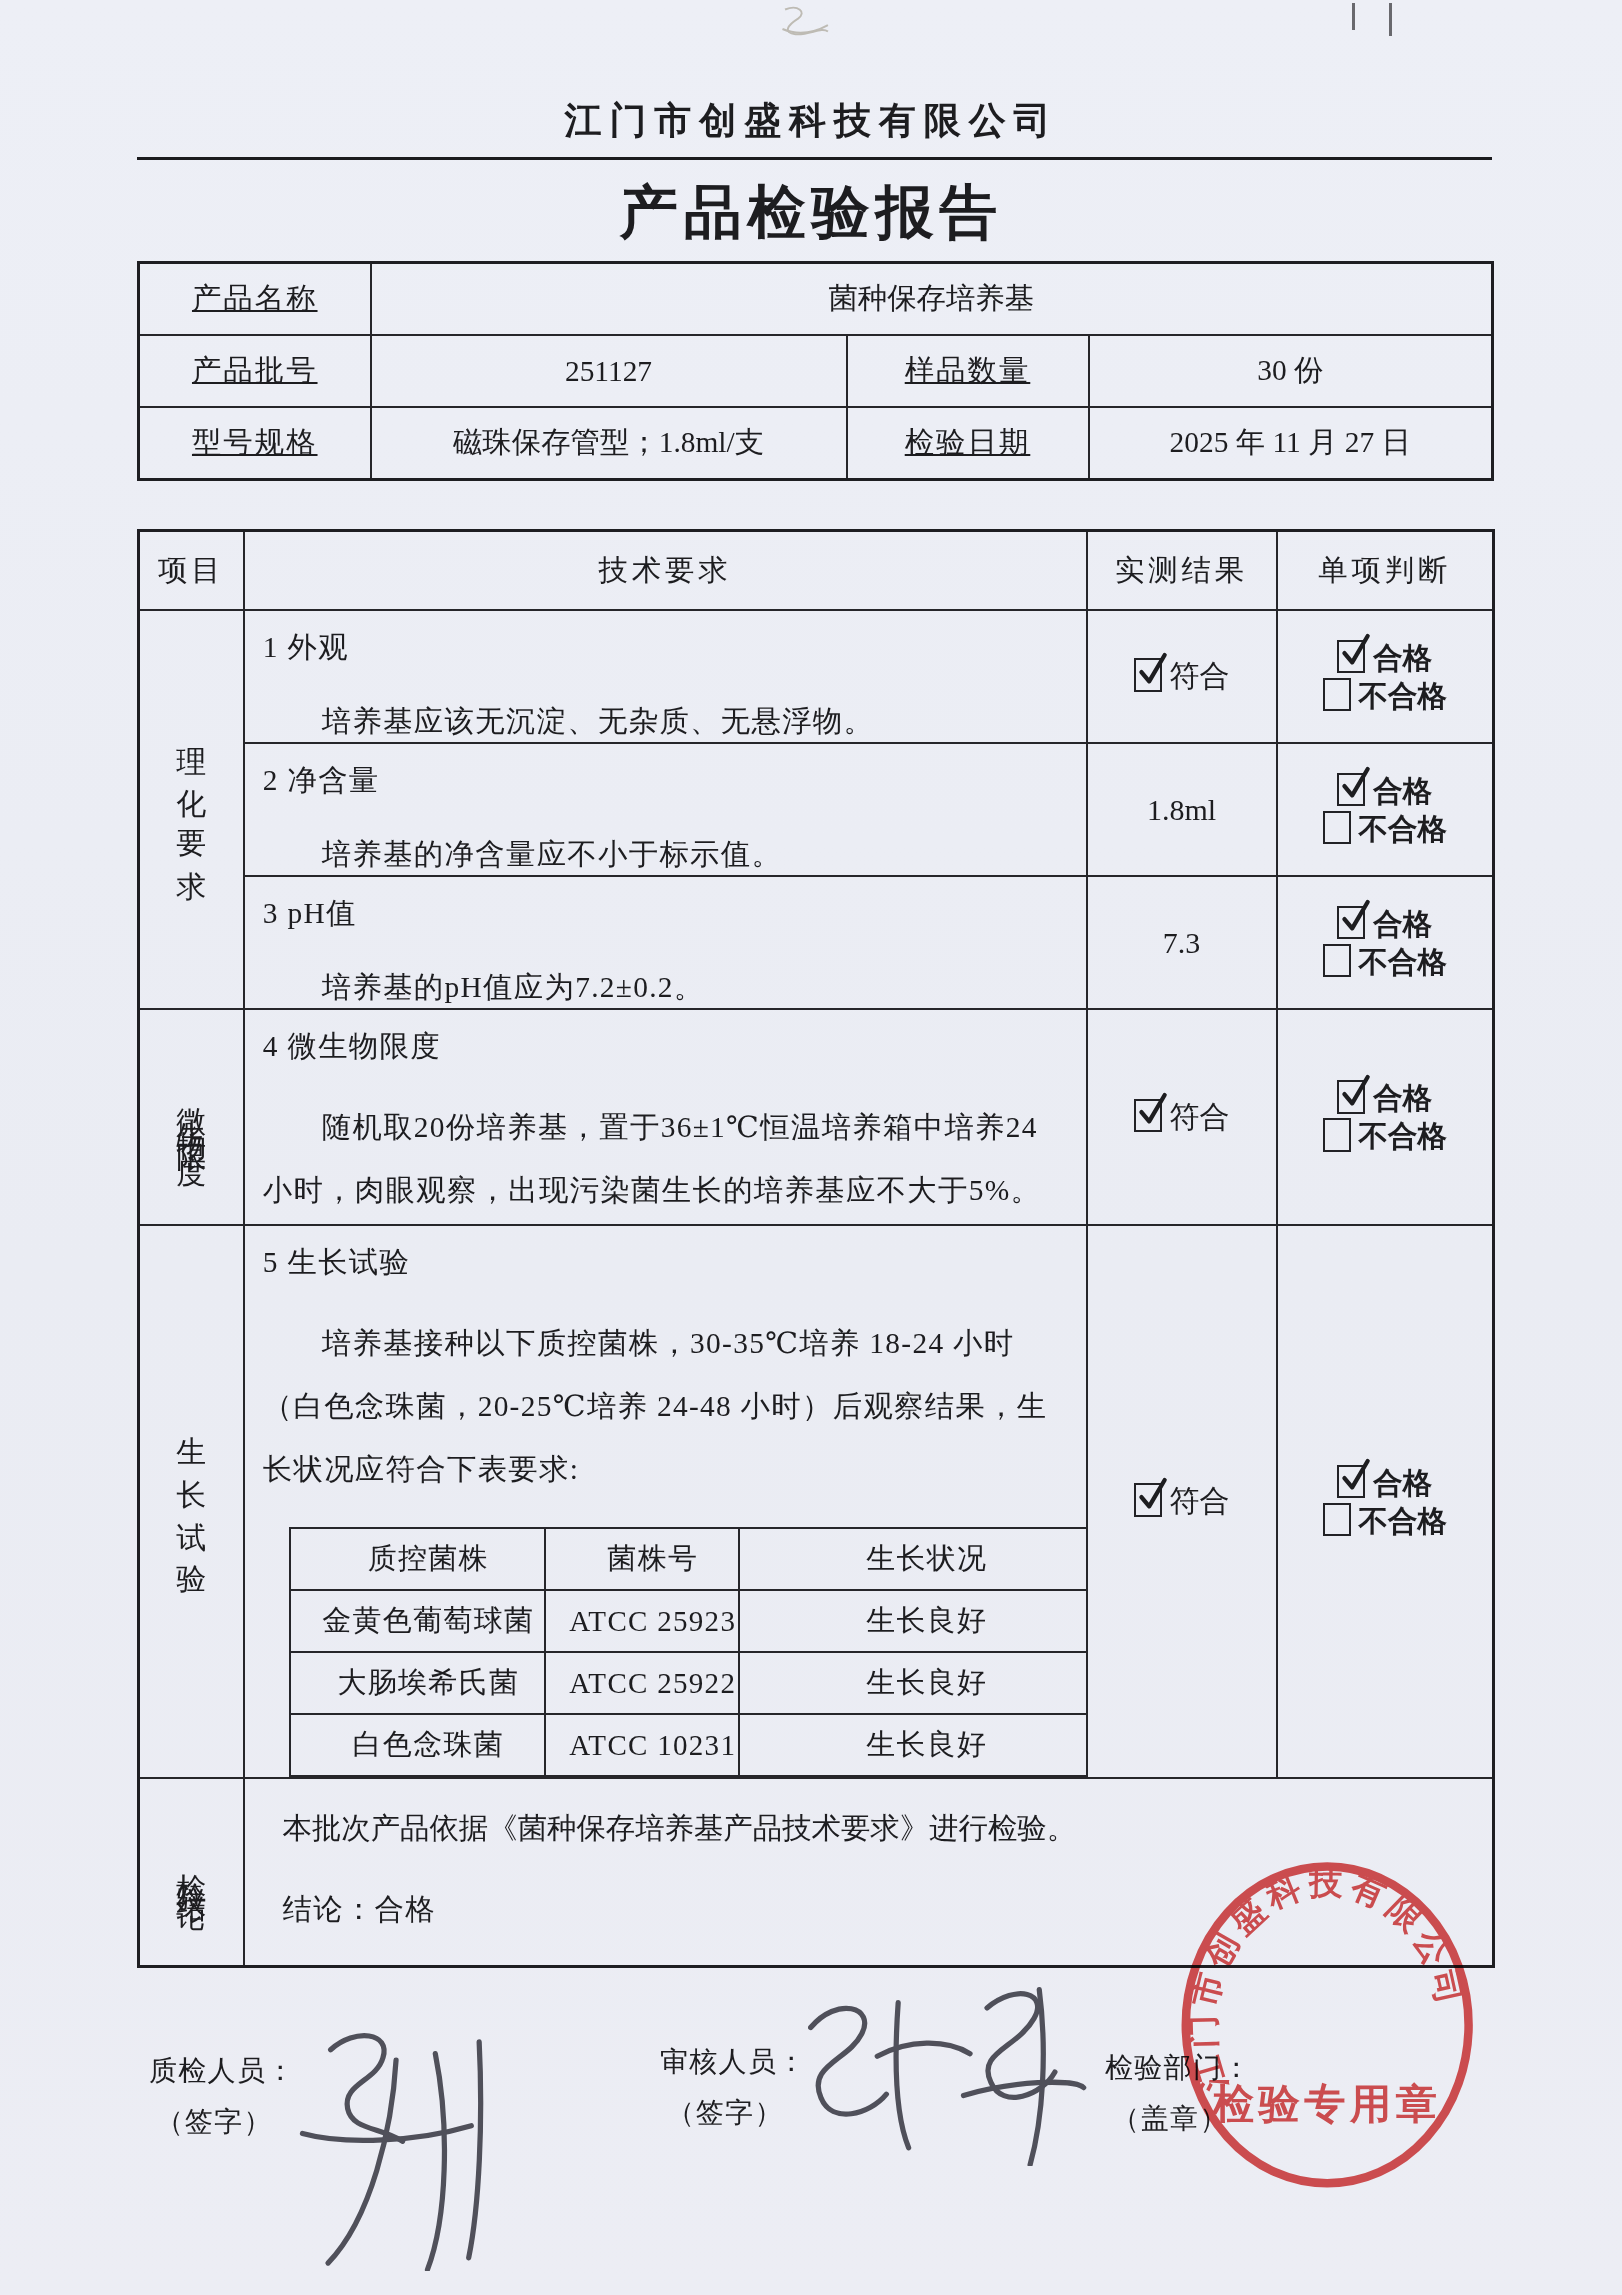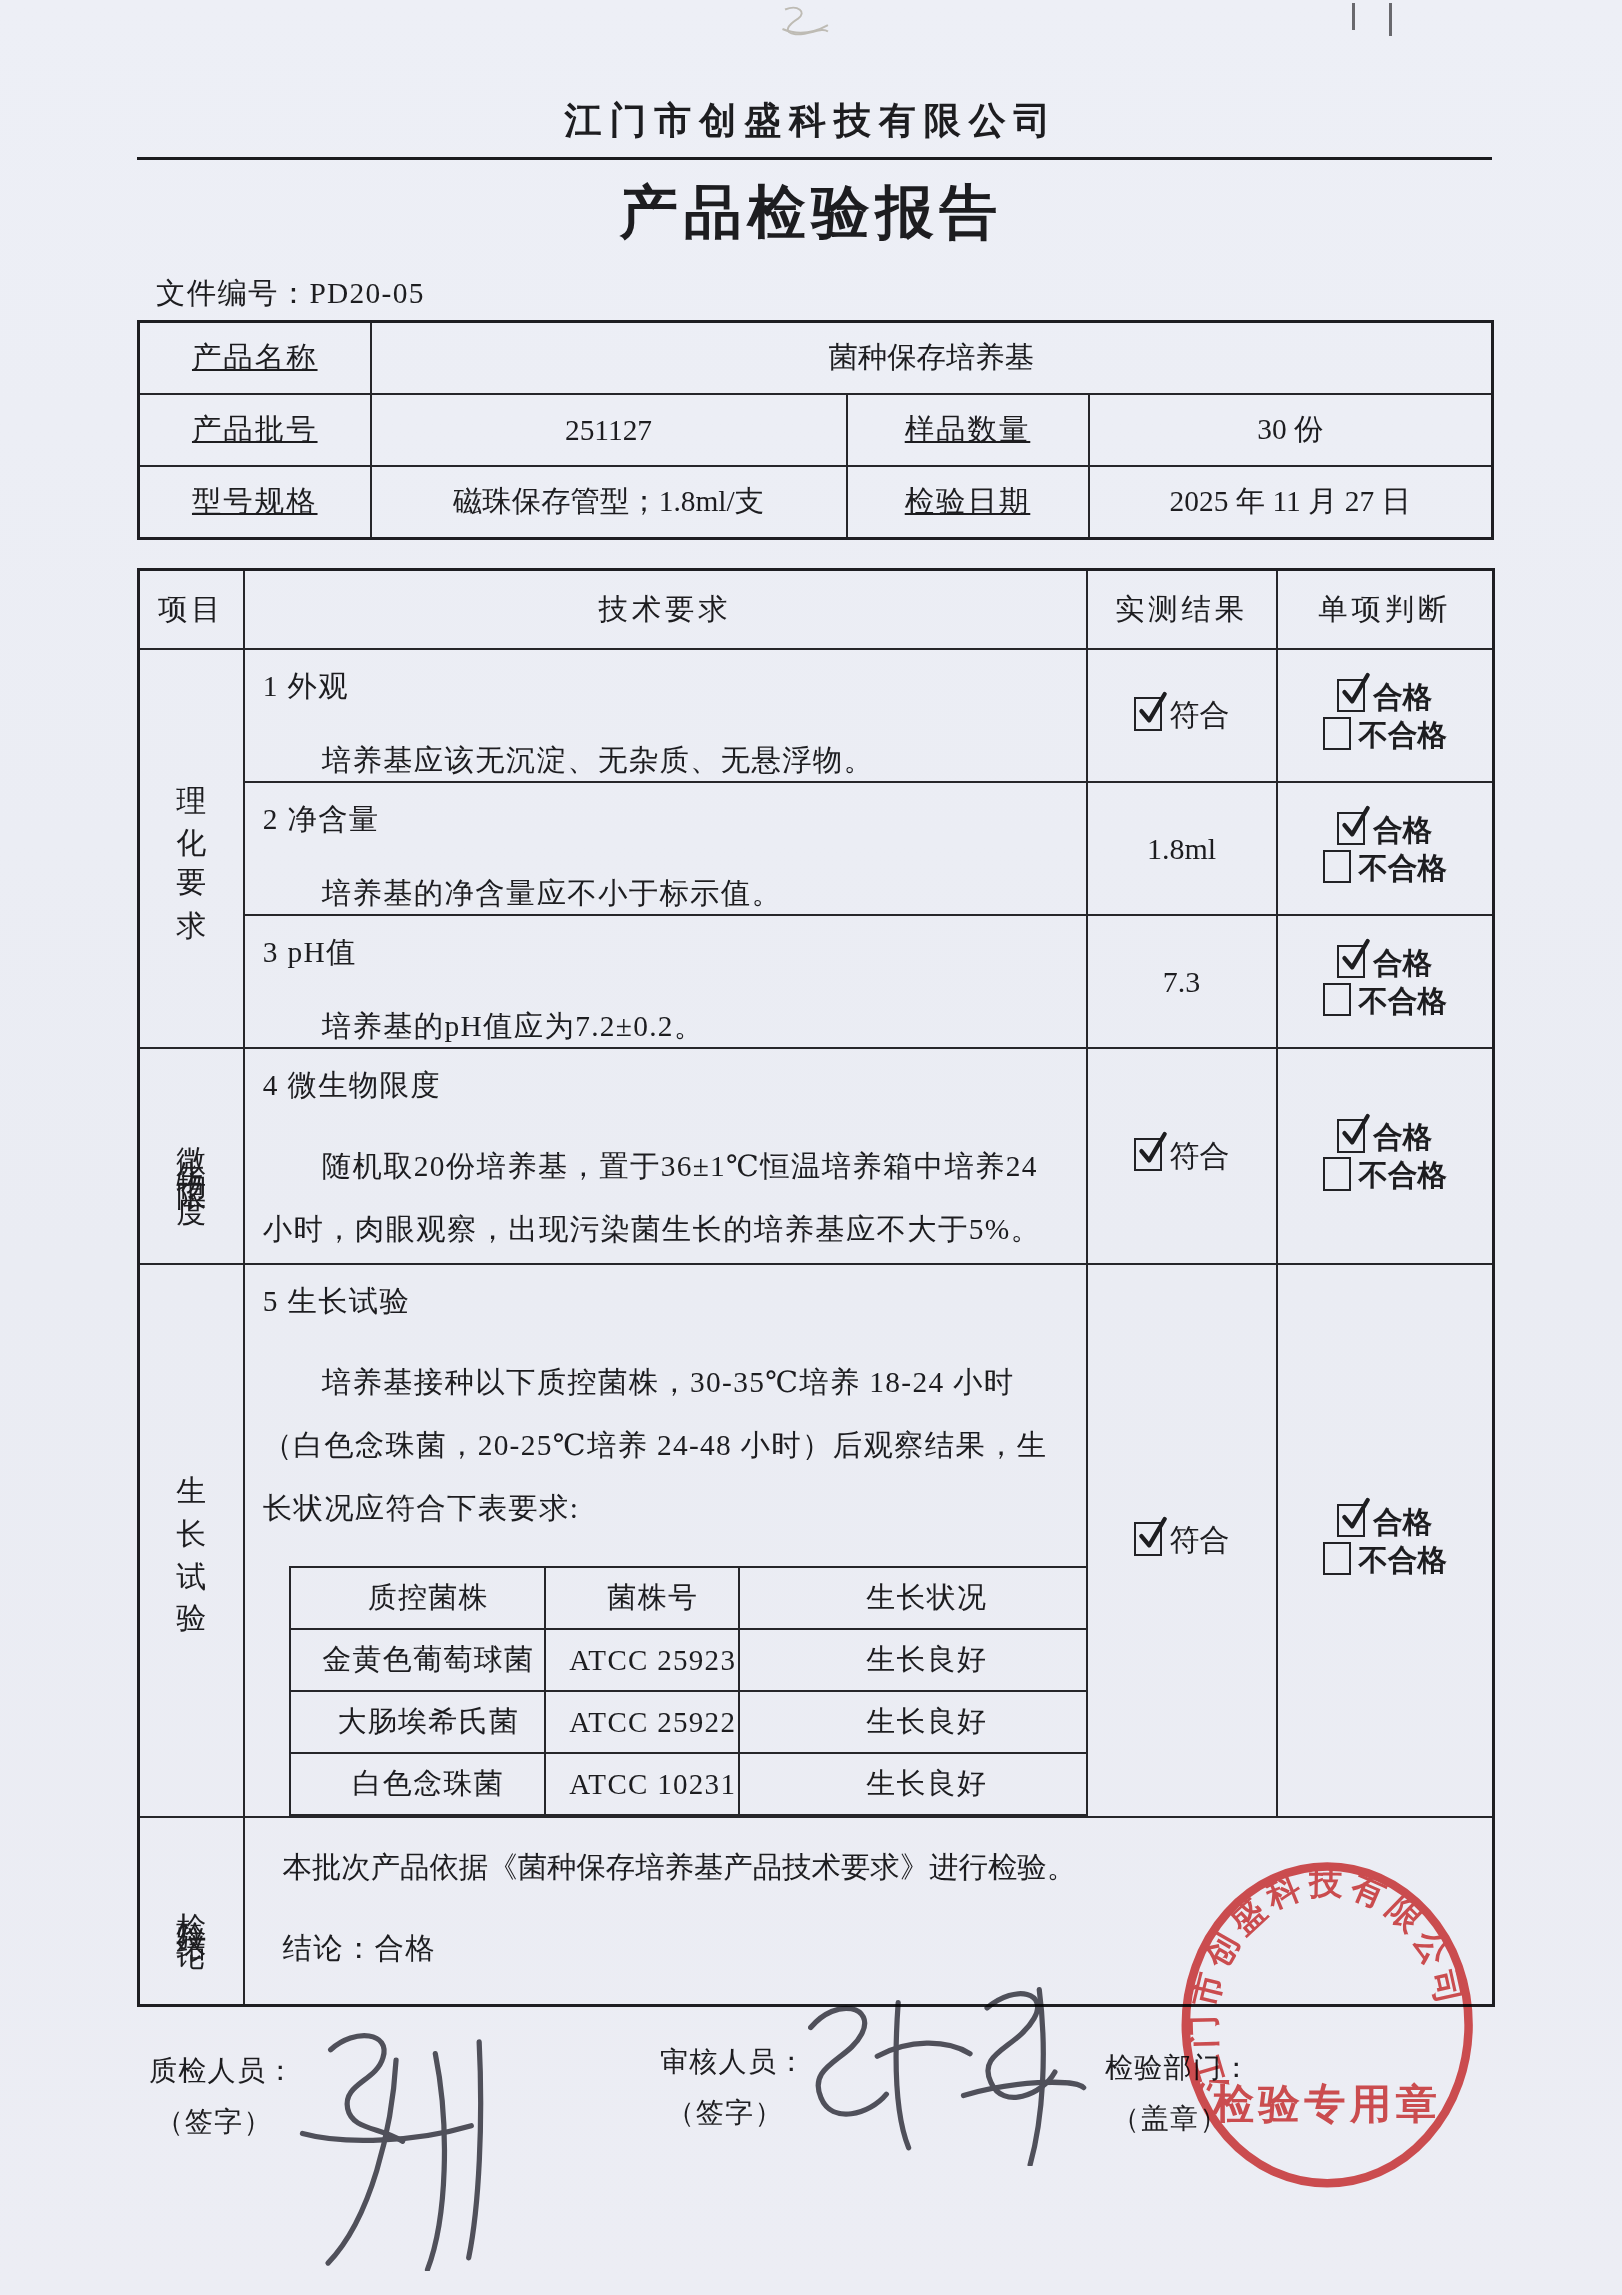--- a/index.html
+++ b/index.html
@@ -28,21 +28,21 @@
   
   table{border-collapse:collapse;table-layout:fixed;margin-left:137px;}
   td{border:2px solid #26262a;font-size:29.4px;vertical-align:middle;
      padding:0;overflow:hidden;}
   table.outer{border:3.3px solid #1e1e22;}
 
   table.info{width:1355px;margin-top:9.2px;}
   table.info td{height:70px;text-align:center;}
   table.info td.lab{letter-spacing:2px;text-decoration:underline;}
 
-  table.results{width:1355px;margin-top:28px;}
+  table.results{width:1355px;margin-top:48px;}
   .res-head td{height:77px;text-align:center;letter-spacing:3.9px;}
   td.groupcell{text-align:center;}
   .vlabel{
     display:inline-block;
     writing-mode:vertical-lr;text-orientation:upright;
     font-size:30px;line-height:1;
   }
   .vs-phys{letter-spacing:41px;}
   .vs-micro{letter-spacing:11.8px;}
   .vs-growth{letter-spacing:43px;}
@@ -91,21 +91,20 @@
   .tick{width:2.6px;height:27.5px;background:#3c3c40;opacity:.75;}
 </style>
 </head>
 <body>
 
 <div class="page">
 
   <div class="company">江门市创盛科技有限公司</div>
   <div class="rule"></div>
   <div class="report-title">产品检验报告</div>
-  <div class="docno"><span>文件编号：</span><span>PD20-05</span></div>
 
   <table class="info outer">
     <colgroup>
         <col style="width:232px">
         <col style="width:476px">
         <col style="width:242px">
         <col style="width:404px">
       </colgroup>
     <tbody>
         <tr>

